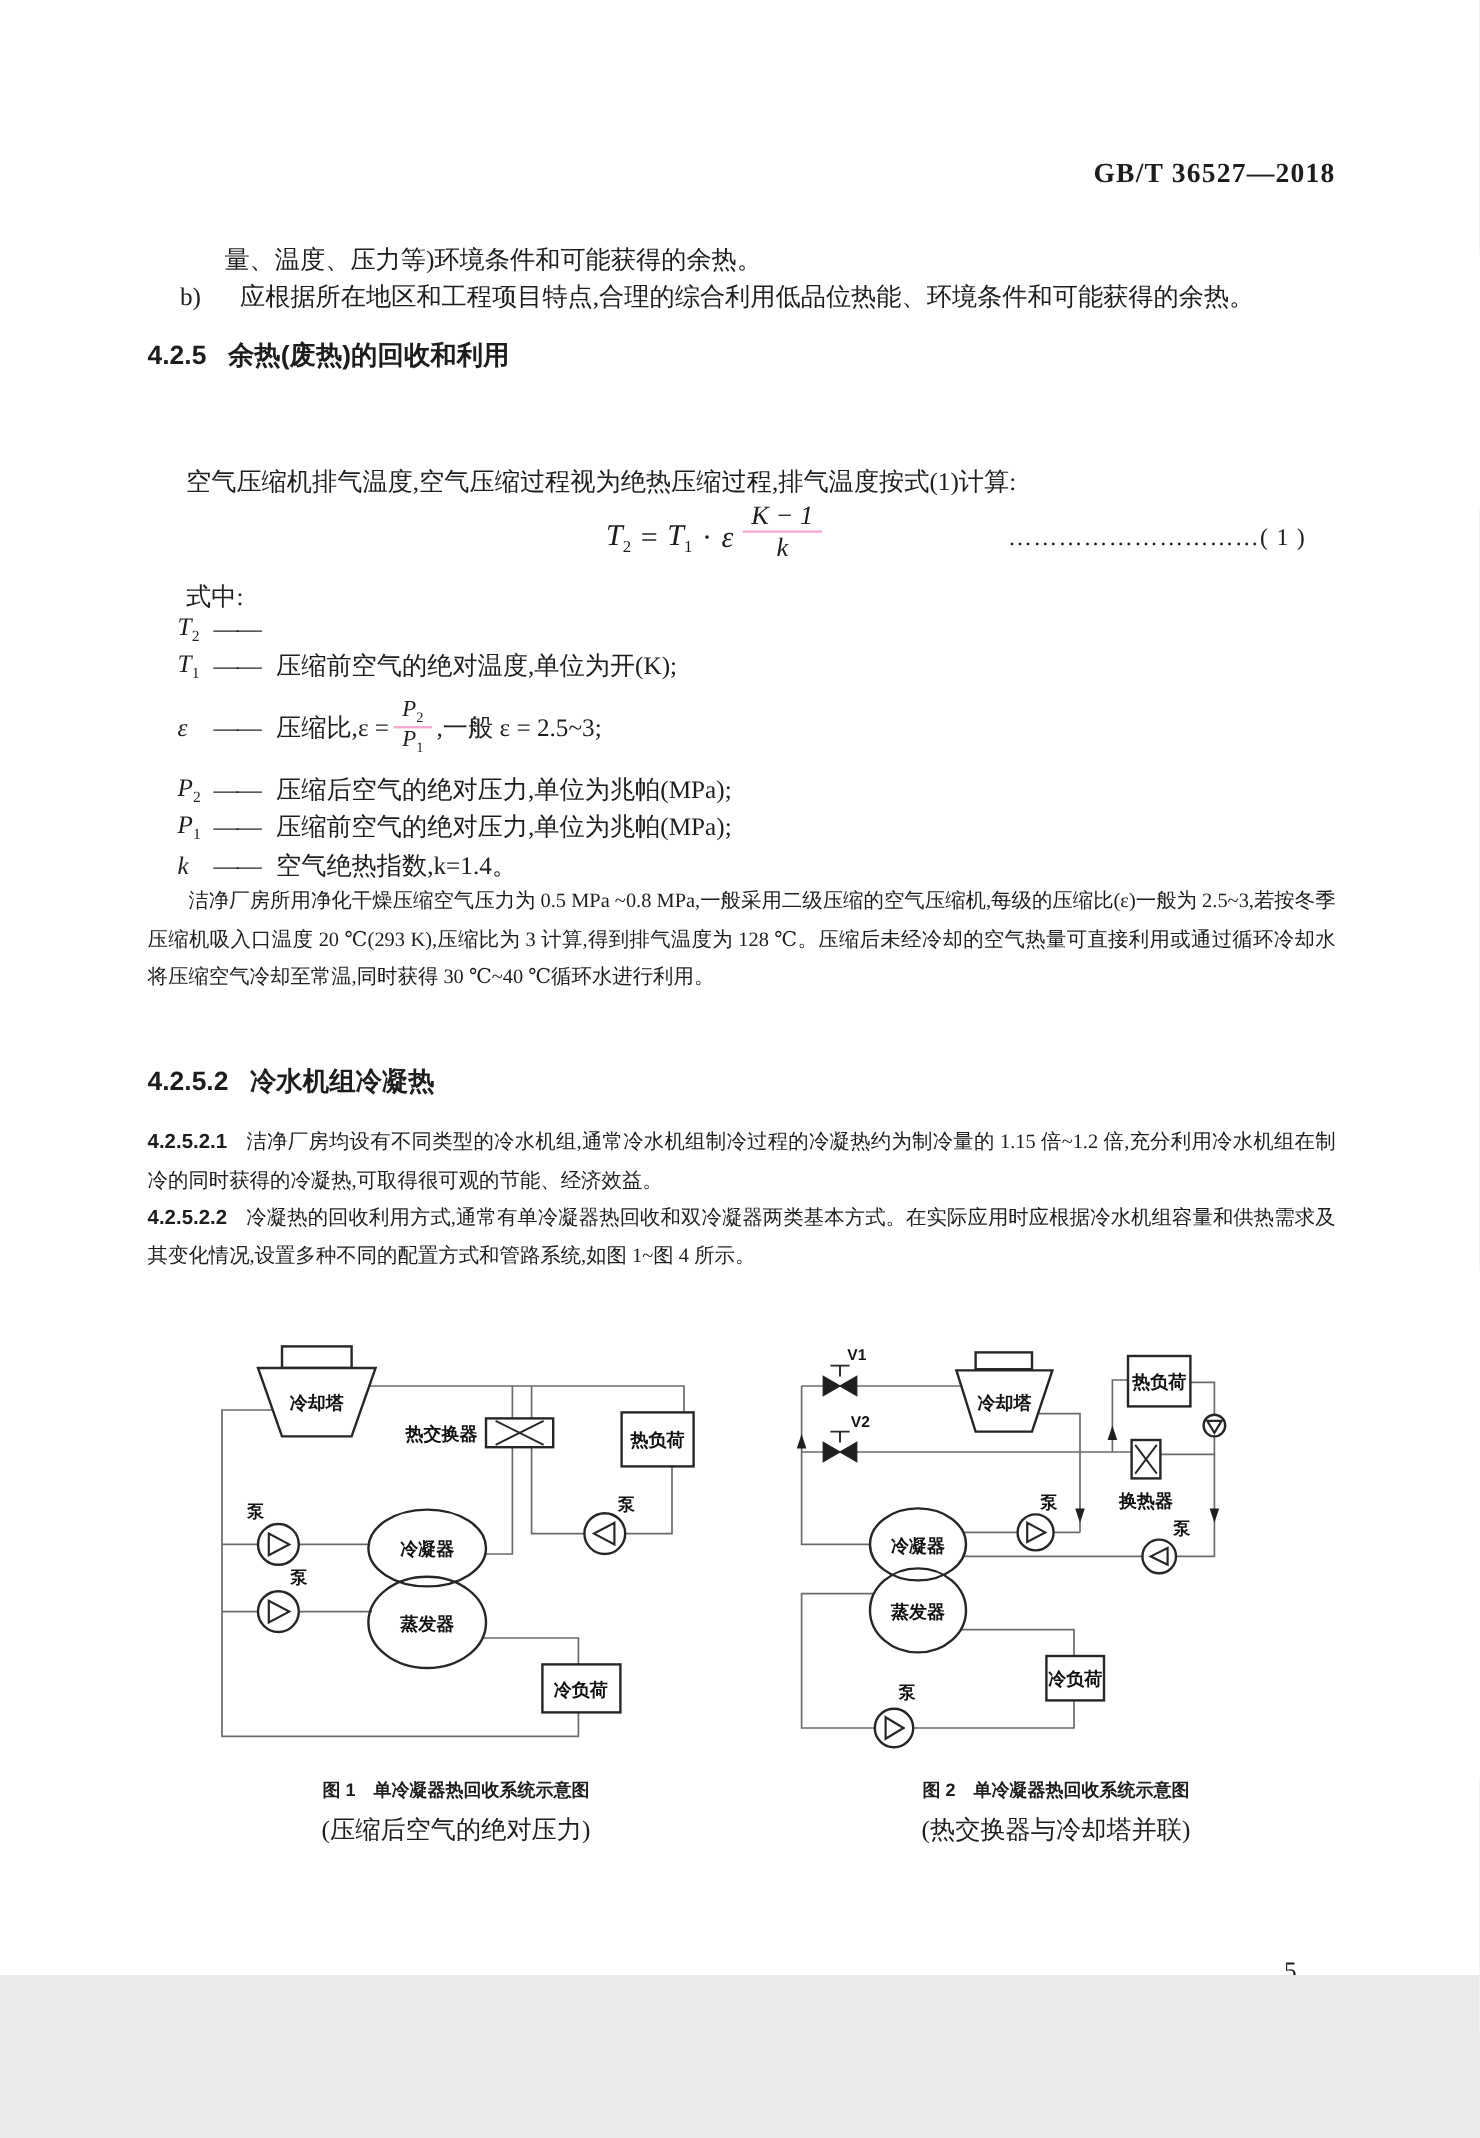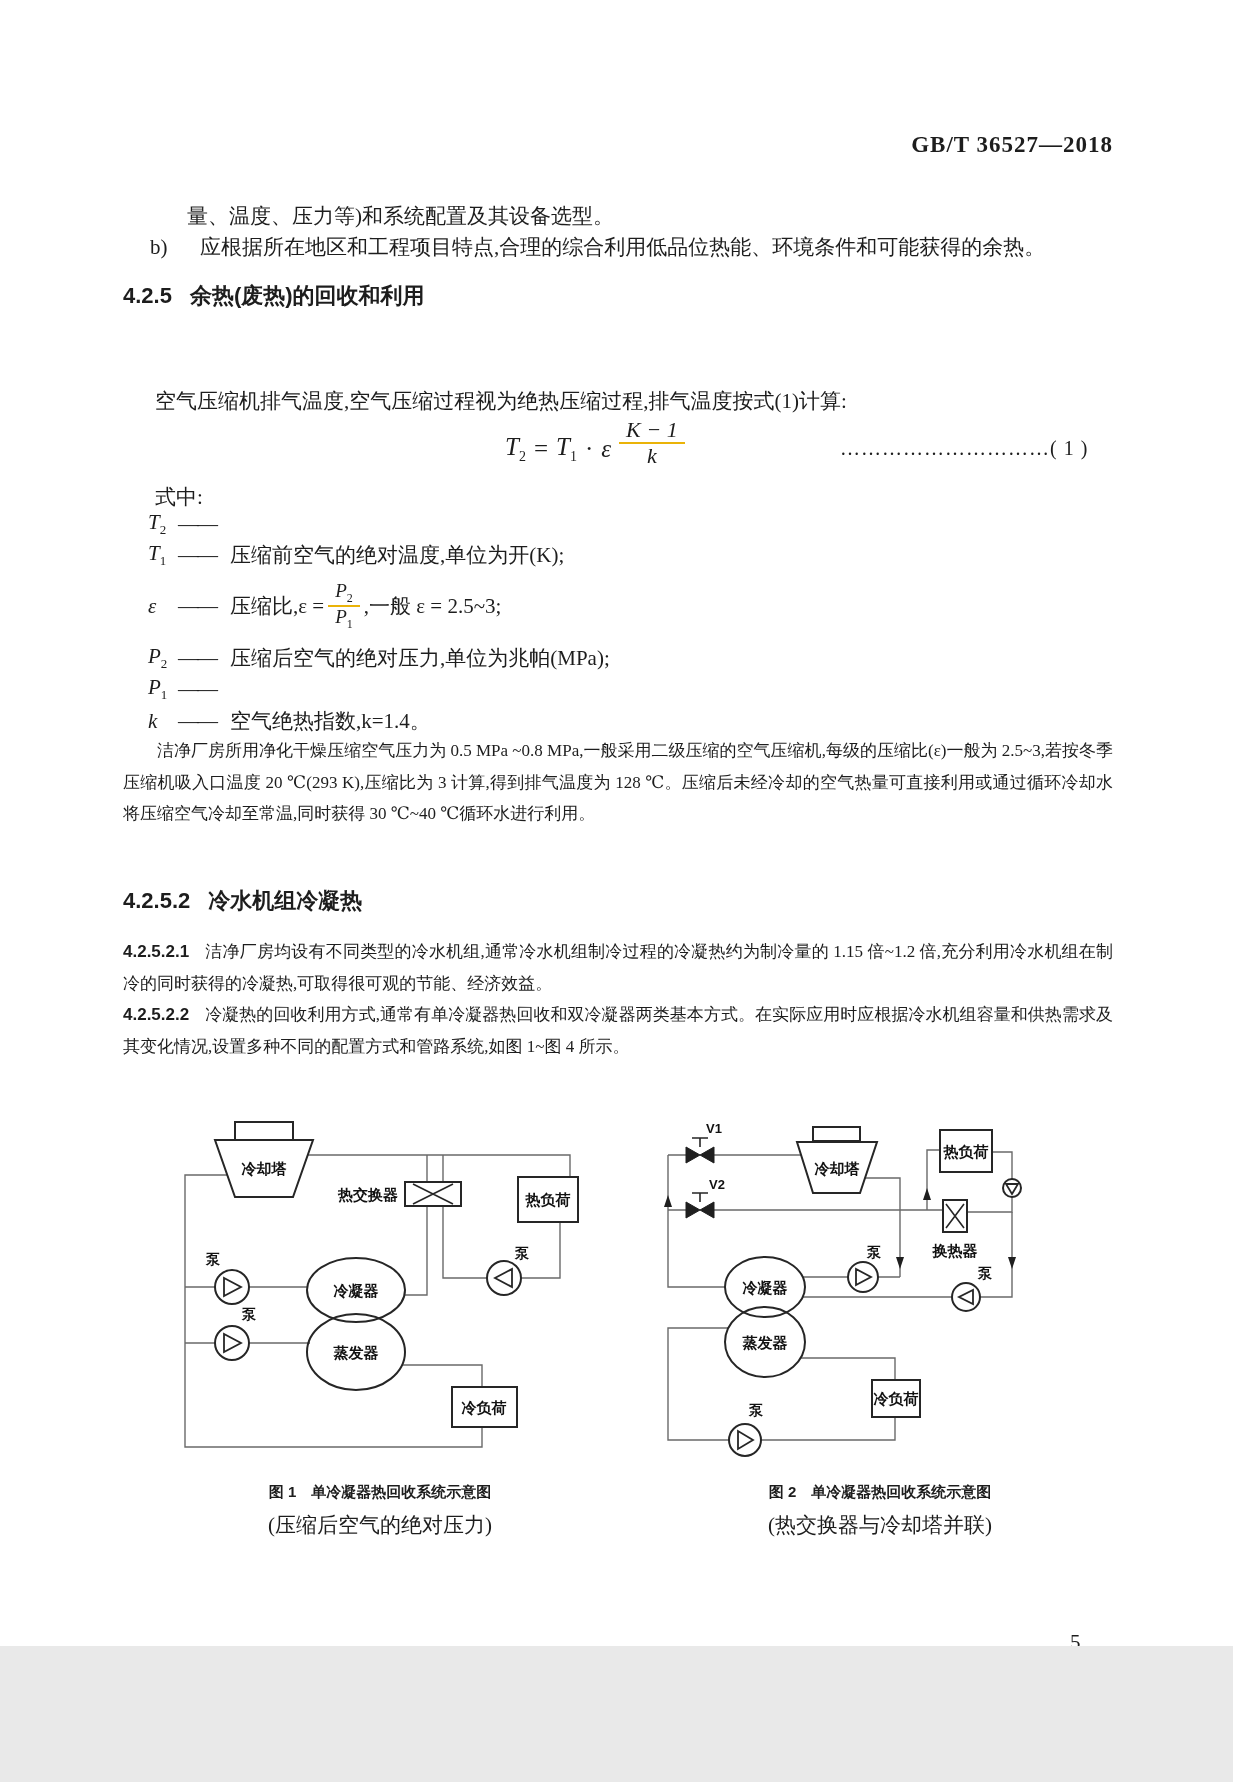--- a/index.html
+++ b/index.html
@@ -18,21 +18,21 @@
   .heading .h-num{margin-right:18px;}
   .h-425{left:123px;top:281px;}
   .h-4251{left:123px;top:338px;}
   .h-4252{left:123px;top:886px;}
   .formula-intro{left:155px;top:386px;}
   .formula{left:505px;top:424px;display:flex;align-items:center;font-size:25px;}
   .formula i{font-family:"Liberation Serif","DejaVu Serif",serif;}
   .formula sub{font-size:14px;}
   .op{margin:0 8px;}
   .frac{display:inline-flex;flex-direction:column;align-items:center;font-style:italic;line-height:1.1;}
-  .frac .num{border-bottom:2px solid #eab308;padding:0 7px;text-align:center;}
+  .frac .num{border-bottom:2px solid #f9a8d4;padding:0 7px;text-align:center;}
   .exp-frac{margin-left:8px;font-size:22px;transform:translateY(-6px);}
   .formula-leader{left:840px;top:437px;font-size:20px;letter-spacing:1px;white-space:nowrap;}
   .where-label{left:155px;top:482px;}
   .sym-row{left:148px;display:flex;align-items:center;font-size:21px;}
   .sym-row .sym{width:30px;font-style:italic;}
   .sym-row .sym sub{font-size:13px;font-style:normal;}
   .sym-row .dash{width:52px;letter-spacing:-2px;}
   .sym-row .desc{white-space:nowrap;}
   .row-t2{top:510px;} .row-t1{top:541px;}
   .row-eps{top:580px;height:52px;}
@@ -65,21 +65,21 @@
   svg text.vlabel{font-family:"Liberation Sans","DejaVu Sans",sans-serif;font-size:13px;}
   svg text.plabel{font-size:14px;}
 </style>
 </head>
 <body>
 
 <div class="page">
 
   <div class="abs std-header">GB/T 36527—2018</div>
 
-  <div class="abs body-text line-a">量、温度、压力等)和系统配置及其设备选型。</div>
+  <div class="abs body-text line-a">量、温度、压力等)环境条件和可能获得的余热。</div>
 
   <div class="abs body-text item-b">
     <span class="b-label">b)</span>
     <span>应根据所在地区和工程项目特点,合理的综合利用低品位热能、环境条件和可能获得的余热。</span>
   </div>
 
   <div class="abs heading h-425">
     <span class="h-num">4.2.5</span><span>余热(废热)的回收和利用</span>
   </div>
 
@@ -126,20 +126,21 @@
     </span>
   </div>
   <div class="abs sym-row row-p2">
     <span class="sym"><span>P</span><sub>2</sub></span>
     <span class="dash">——</span>
     <span class="desc">压缩后空气的绝对压力,单位为兆帕(MPa);</span>
   </div>
   <div class="abs sym-row row-p1">
     <span class="sym"><span>P</span><sub>1</sub></span>
     <span class="dash">——</span>
+    <span class="desc">压缩前空气的绝对压力,单位为兆帕(MPa);</span>
   </div>
   <div class="abs sym-row row-k">
     <span class="sym">k</span>
     <span class="dash">——</span>
     <span class="desc">空气绝热指数,k=1.4。</span>
   </div>
 
   <div class="abs para para-1">洁净厂房所用净化干燥压缩空气压力为 0.5 MPa ~0.8 MPa,一般采用二级压缩的空气压缩机,每级的压缩比(ε)一般为 2.5~3,若按冬季压缩机吸入口温度 20 ℃(293 K),压缩比为 3 计算,得到排气温度为 128 ℃。压缩后未经冷却的空气热量可直接利用或通过循环冷却水将压缩空气冷却至常温,同时获得 30 ℃~40 ℃循环水进行利用。</div>
 
   <div class="abs heading h-4252">

